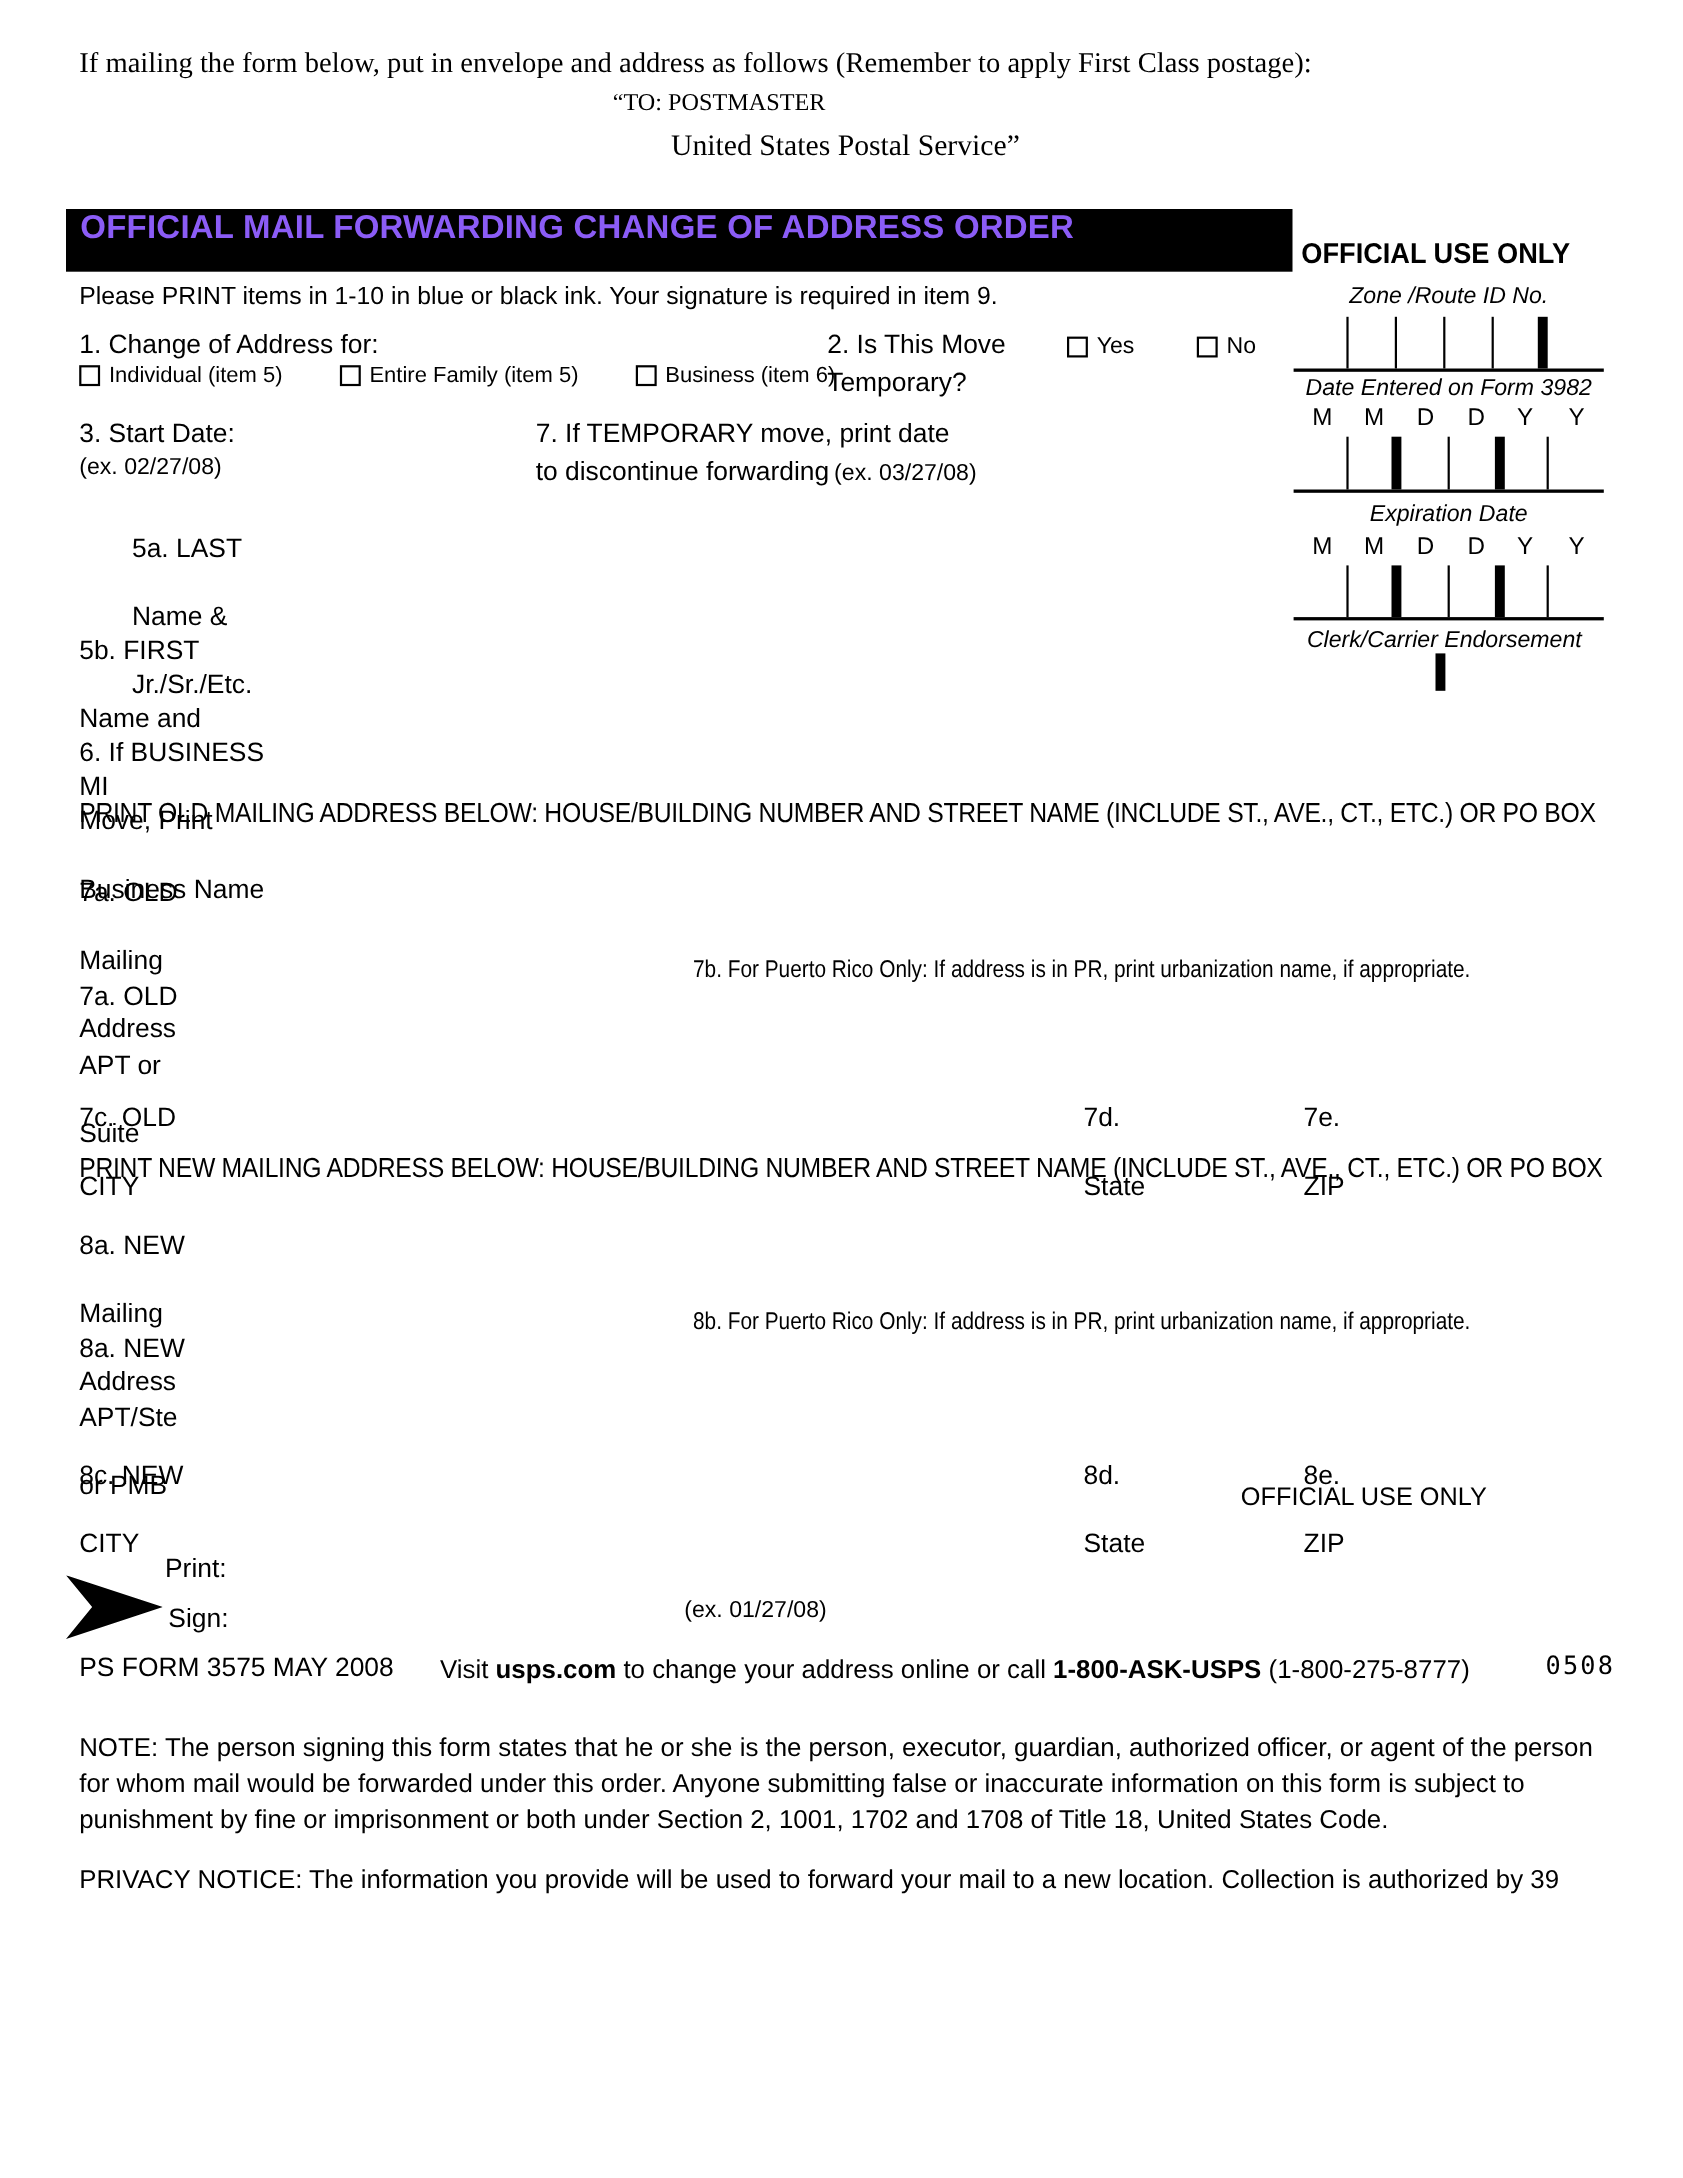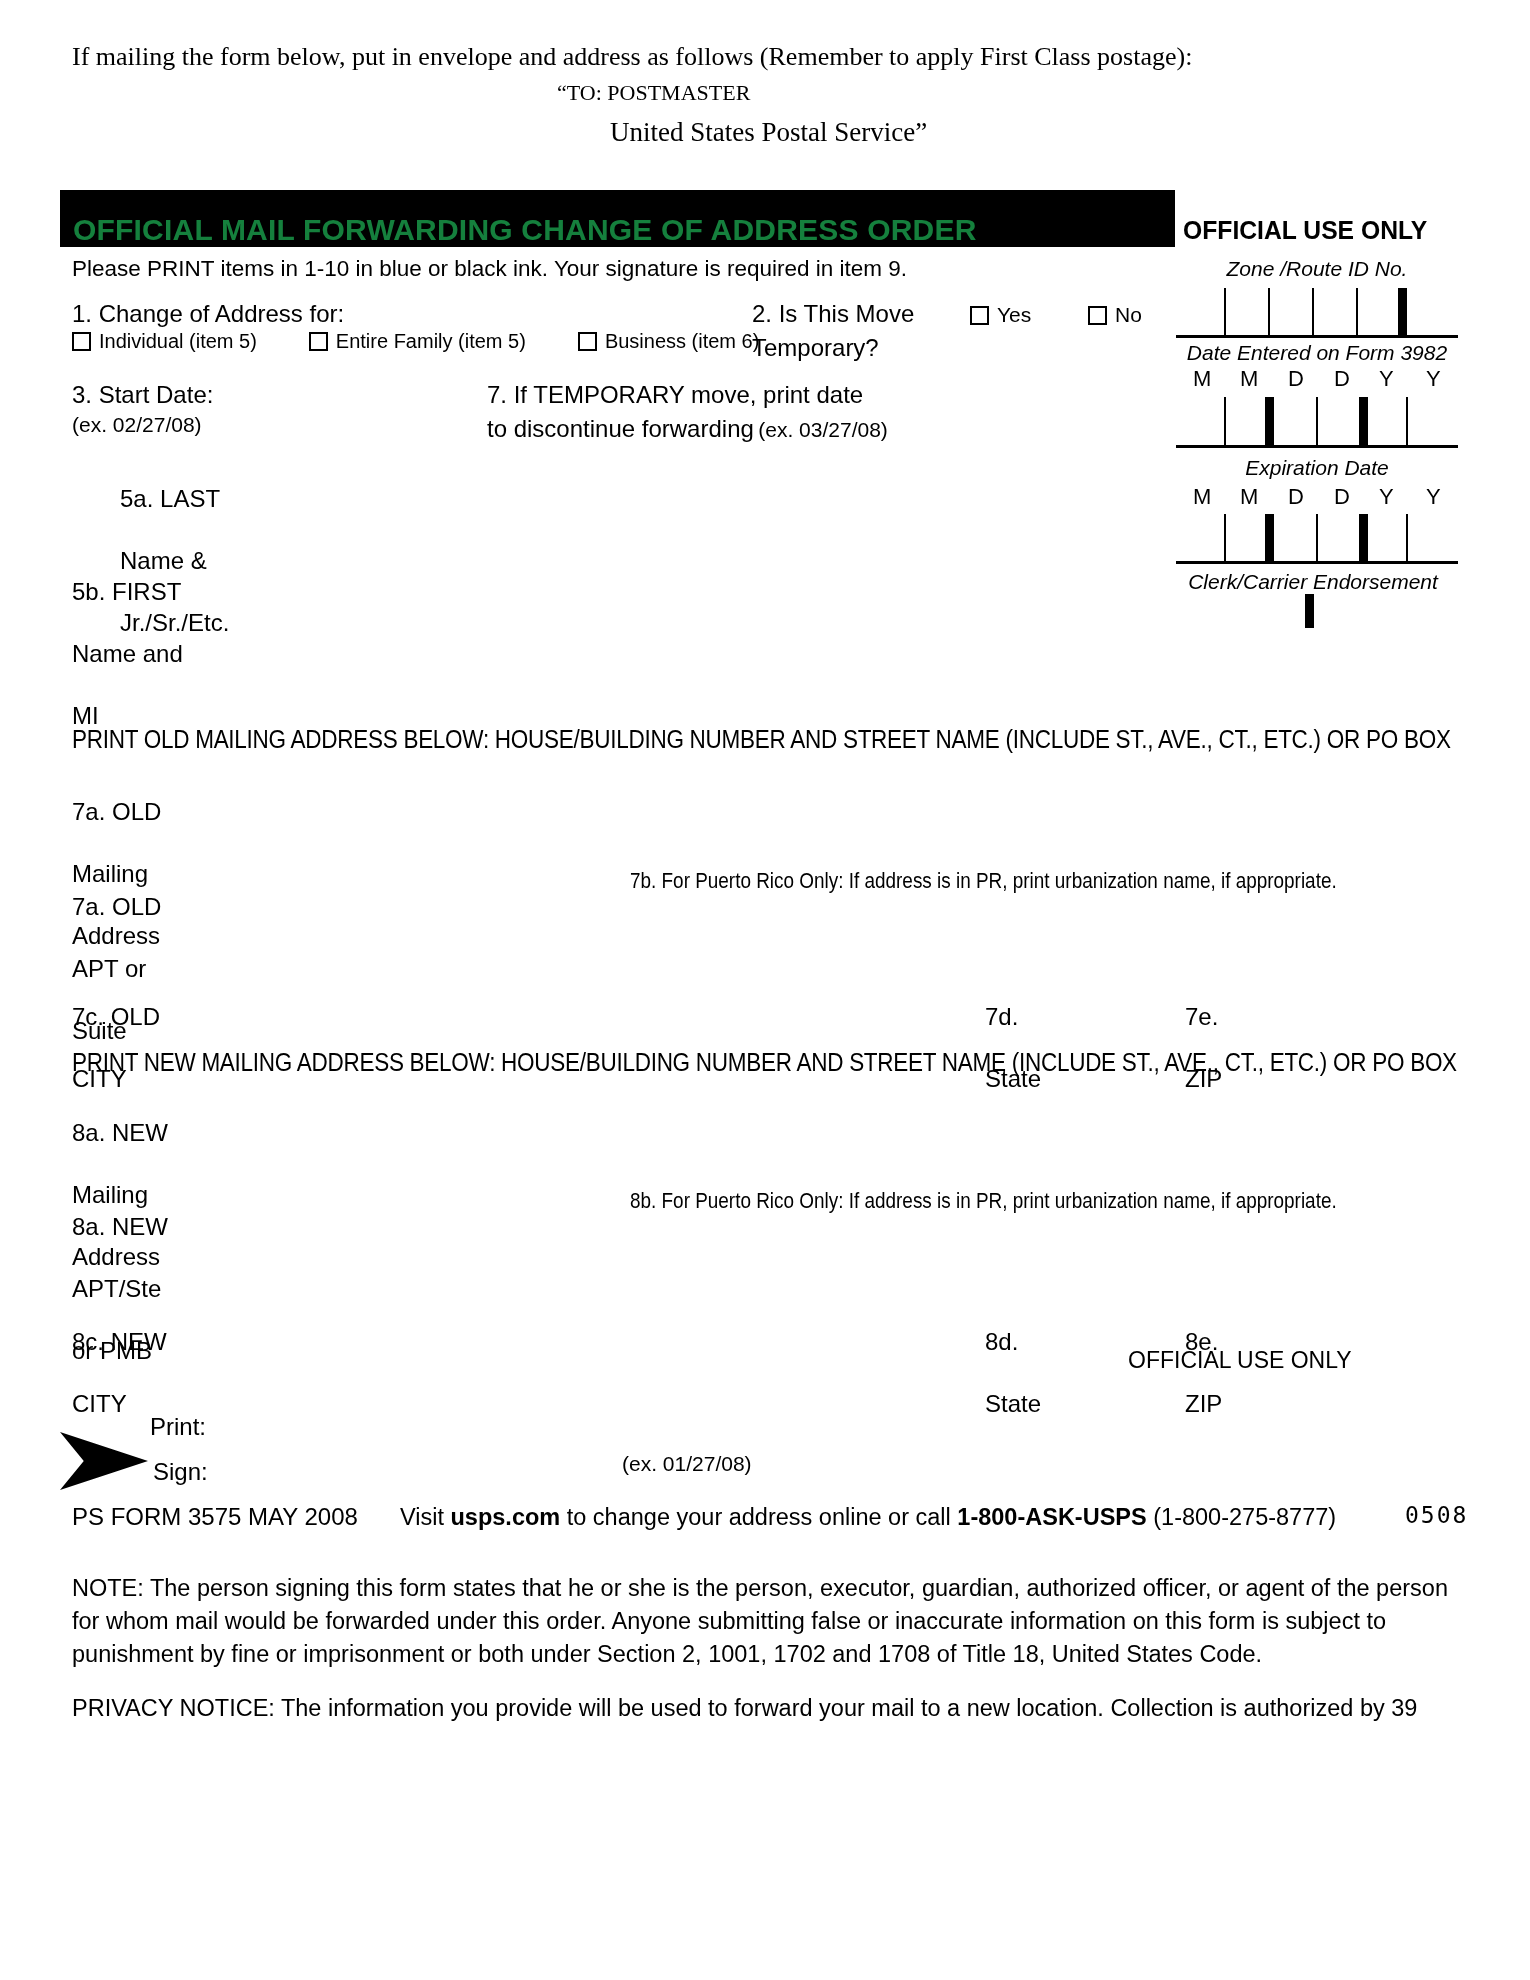--- a/index.html
+++ b/index.html
@@ -1,21 +1,21 @@
 <!DOCTYPE html>
 <html><head>
 <meta charset="utf-8">
 <style>
   html,body{margin:0;padding:0;background:#fff;}
   .canvas{position:relative;width:1530px;height:1723px;background:#fff;color:#000;
           font-family:"Liberation Sans",sans-serif;overflow:hidden;}
   .abs{position:absolute;}
   .serif{font-family:"Liberation Serif",serif;font-size:26px;}
-  .titlebar{left:60px;top:190px;width:1115px;height:57px;background:#000;color:#15803d;
-            display:flex;align-items:flex-end;}
+  .titlebar{left:60px;top:190px;width:1115px;height:57px;background:#000;color:#8b5cf6;
+            display:flex;align-items:flex-start;}
   .titlebar span{font-size:30px;font-weight:bold;padding-left:13px;letter-spacing:0.2px;
                  white-space:nowrap;}
   .ouo1{left:1183px;top:215px;font-size:26px;font-weight:bold;transform:scaleX(0.95);
         transform-origin:0 0;white-space:nowrap;}
   .lbl{font-size:24px;white-space:nowrap;}
   .sm{font-size:21px;white-space:nowrap;}
   .blk{font-size:24px;line-height:31px;white-space:pre-line;}
   .cond{font-size:25px;transform:scaleX(0.90);transform-origin:0 0;white-space:nowrap;
         letter-spacing:-0.3px;}
   .cond2{font-size:22px;transform:scaleX(0.86);transform-origin:0 0;white-space:nowrap;}
@@ -137,20 +137,25 @@
   <div class="abs blk" style="left:72px;top:452px;margin-left:48px;">
     <span style="display:block;">5a. LAST</span>
     <span style="display:block;">Name &amp;</span>
     <span style="display:block;">Jr./Sr./Etc.</span>
   </div>
   <div class="abs blk" style="left:72px;top:545px;">
     <span style="display:block;">5b. FIRST</span>
     <span style="display:block;">Name and</span>
     <span style="display:block;">MI</span>
   </div>
+  <div class="abs blk" style="left:72px;top:638px;">
+    <span style="display:block;">6. If BUSINESS</span>
+    <span style="display:block;">Move, Print</span>
+    <span style="display:block;">Business Name</span>
+  </div>
 
   <div class="abs cond" style="left:72px;top:725px;">PRINT OLD MAILING ADDRESS BELOW:  HOUSE/BUILDING NUMBER AND STREET NAME (INCLUDE ST., AVE., CT., ETC.) OR PO BOX</div>
 
   <div class="abs blk" style="left:72px;top:765px;">
     <span style="display:block;">7a. OLD</span>
     <span style="display:block;">Mailing</span>
     <span style="display:block;">Address</span>
   </div>
 
   <div class="abs blk" style="left:72px;top:860px;">

